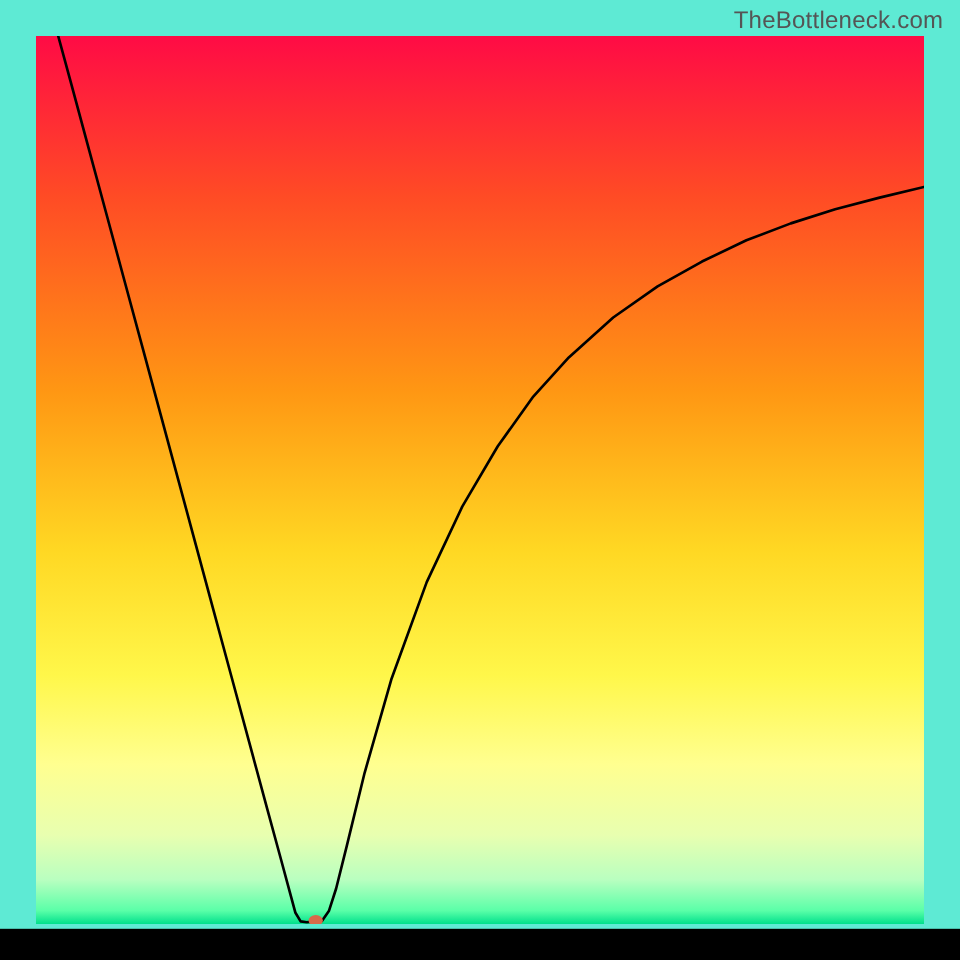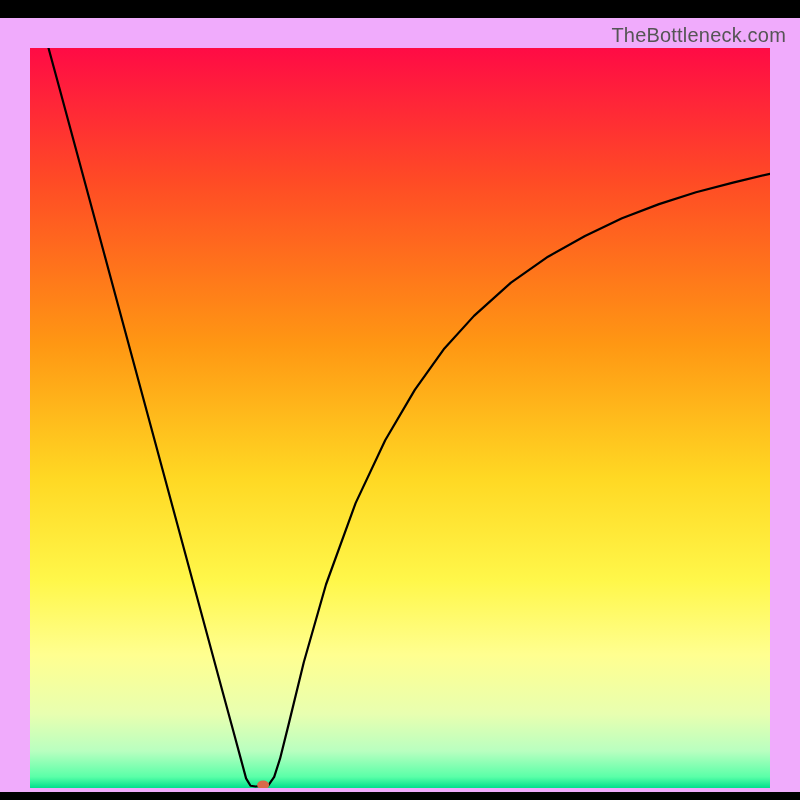--- a/index.html
+++ b/index.html
@@ -7,24 +7,24 @@
     padding: 0;
     width: 800px;
     height: 800px;
     background: #000;
     font-family: Arial, Helvetica, sans-serif;
     overflow: hidden;
   }
   .frame {
     position: absolute;
     left: 0;
-    top: 18px;
+    top: 0;
     width: 800px;
     height: 774px;
-    background: #f0abfc;
+    background: #5eead4;
   }
   .plot {
     position: absolute;
     left: 30px;
     top: 30px;
     width: 740px;
     height: 740px;
     overflow: hidden;
   }
   .watermark {

